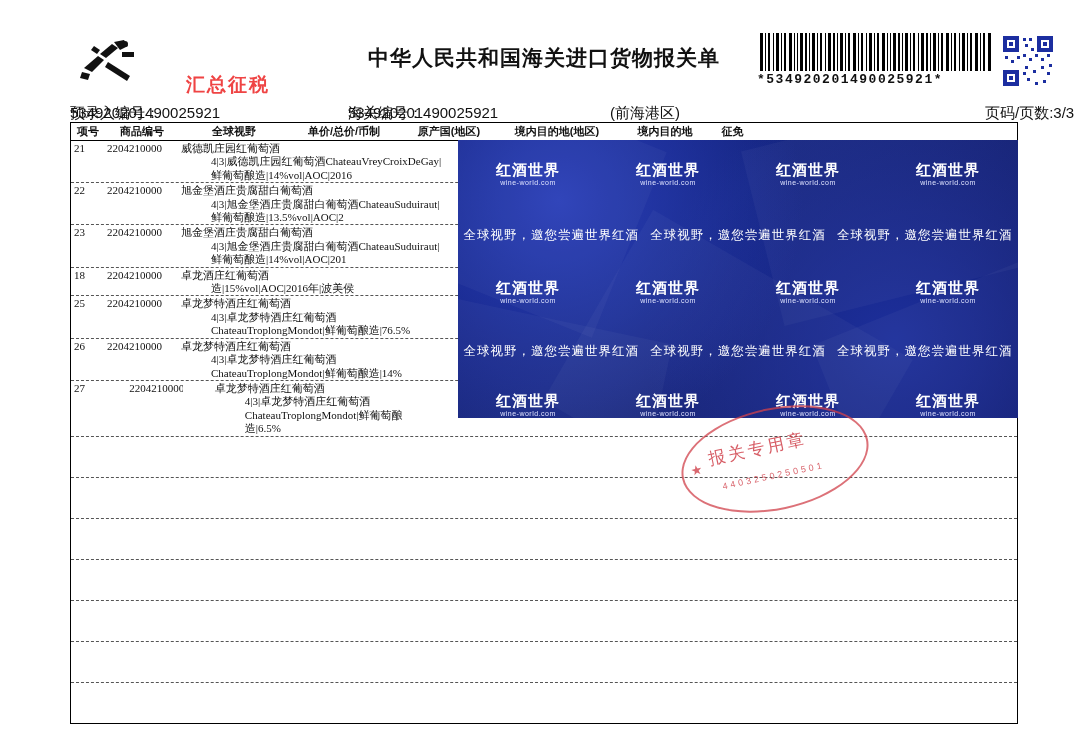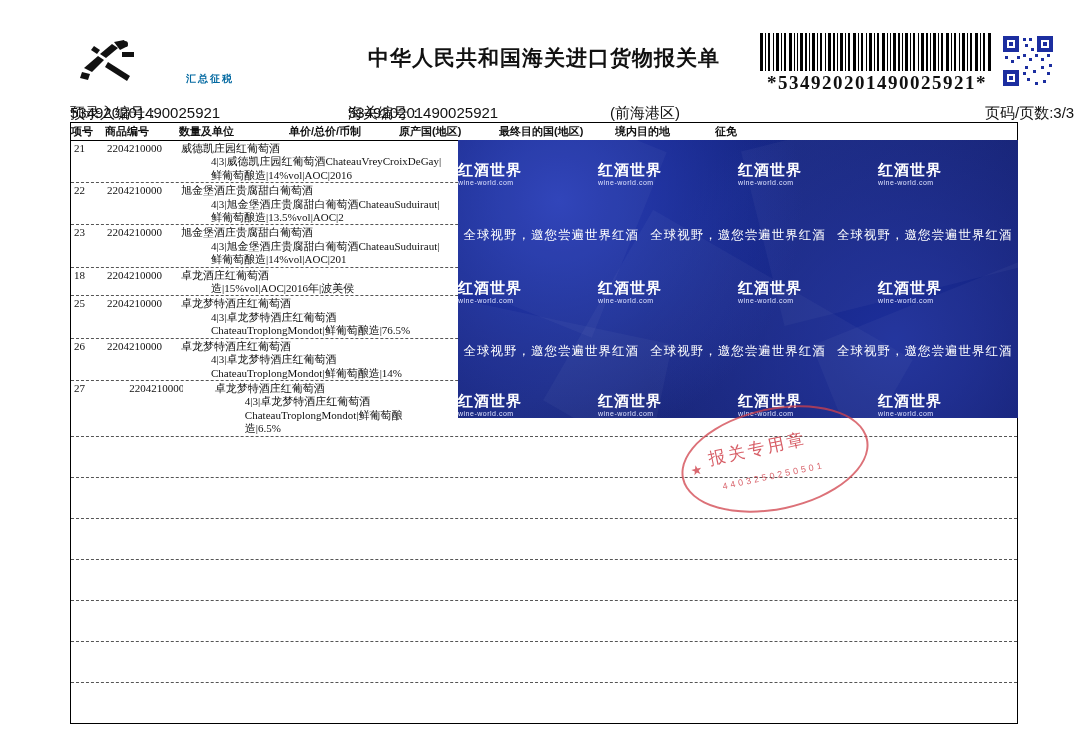--- a/index.html
+++ b/index.html
@@ -29,25 +29,25 @@
     top: 38px;
     width: 58px;
     height: 46px;
   }
   .logo svg { display:block; }
 
   .huizong {
     position: absolute;
     left: 186px;
     top: 72px;
-    font-size: 10px;
+    font-size: 19px;
     letter-spacing: 2px;
     font-family: "Liberation Sans", sans-serif;
     font-weight: bold;
-    color: #0369a1;
+    color: #ef4444;
   }
 
   .doc-title {
     position: absolute;
     left: 368px;
     top: 44px;
     font-size: 21px;
     font-weight: bold;
     letter-spacing: 1px;
     font-family: "Liberation Serif", serif;
@@ -66,23 +66,22 @@
     position: absolute;
     top: 0;
     height: 38px;
     background: #000;
   }
   .barcode-text {
     position: absolute;
     left: 757px;
     top: 72px;
     width: 240px;
-    text-align: center;
-    font-size: 19px;
-    font-family: Liberation Serif, serif;
+    font-size: 13px;
+    font-family: Liberation Mono, monospace;
     letter-spacing: 1.5px;
     font-weight: bold;
   }
 
   
   .qr {
     position: absolute;
     left: 1003px;
     top: 36px;
     width: 50px;
@@ -118,21 +117,21 @@
   .hdr {
     display: flex;
     height: 17px;
     border-bottom: 1px solid #000;
     font-size: 11px;
     font-family: "Liberation Sans", sans-serif;
     font-weight: bold;
   }
   .hdr > div {
     box-sizing: border-box;
-    text-align: left;
+    text-align: center;
     line-height: 16px;
     white-space: nowrap;
     overflow: hidden;
   }
   .c1 { width: 34px; }
   .c2 { width: 74px; }
   .c3 { width: 267px; }
   .c4 { width: 110px; }
   .c5 { width: 110px; }
   .c6 { width: 100px; }
@@ -185,21 +184,21 @@
   }
   .banner-row {
     position: absolute;
     left: 0;
     width: 560px;
     display: flex;
   }
   .logo-row { height: 30px; }
   .brand {
     width: 140px;
-    text-align: left;
+    text-align: center;
     color: #fff;
     font-family: "Liberation Sans", sans-serif;
   }
   .brand .cn {
     font-size: 15px;
     font-weight: bold;
     letter-spacing: 1px;
     line-height: 16px;
     white-space: nowrap;
     color: #ffffff;
@@ -401,24 +400,24 @@
         <span>534920201490025921</span>
       </span>
     <span class="sb-port">(前海港区)</span>
     <span class="sb-page">页码/页数:3/3</span>
   </div>
 
   <div class="tbl">
     <div class="hdr">
       <div class="c1">项号</div>
       <div class="c2">商品编号</div>
-      <div class="c4">数量及单位</div>
+      <div class="c4">全球视野</div>
       <div class="c5">单价/总价/币制</div>
       <div class="c6">原产国(地区)</div>
-      <div class="c7">最终目的国(地区)</div>
+      <div class="c7">境内目的地(地区)</div>
       <div class="c8">境内目的地</div>
       <div class="c9">征免</div>
     </div>
 
     <div class="body-rows">
 
       <div class="row">
         <div class="c1">21</div>
         <div class="c2">2204210000</div>
         <div class="c3">

